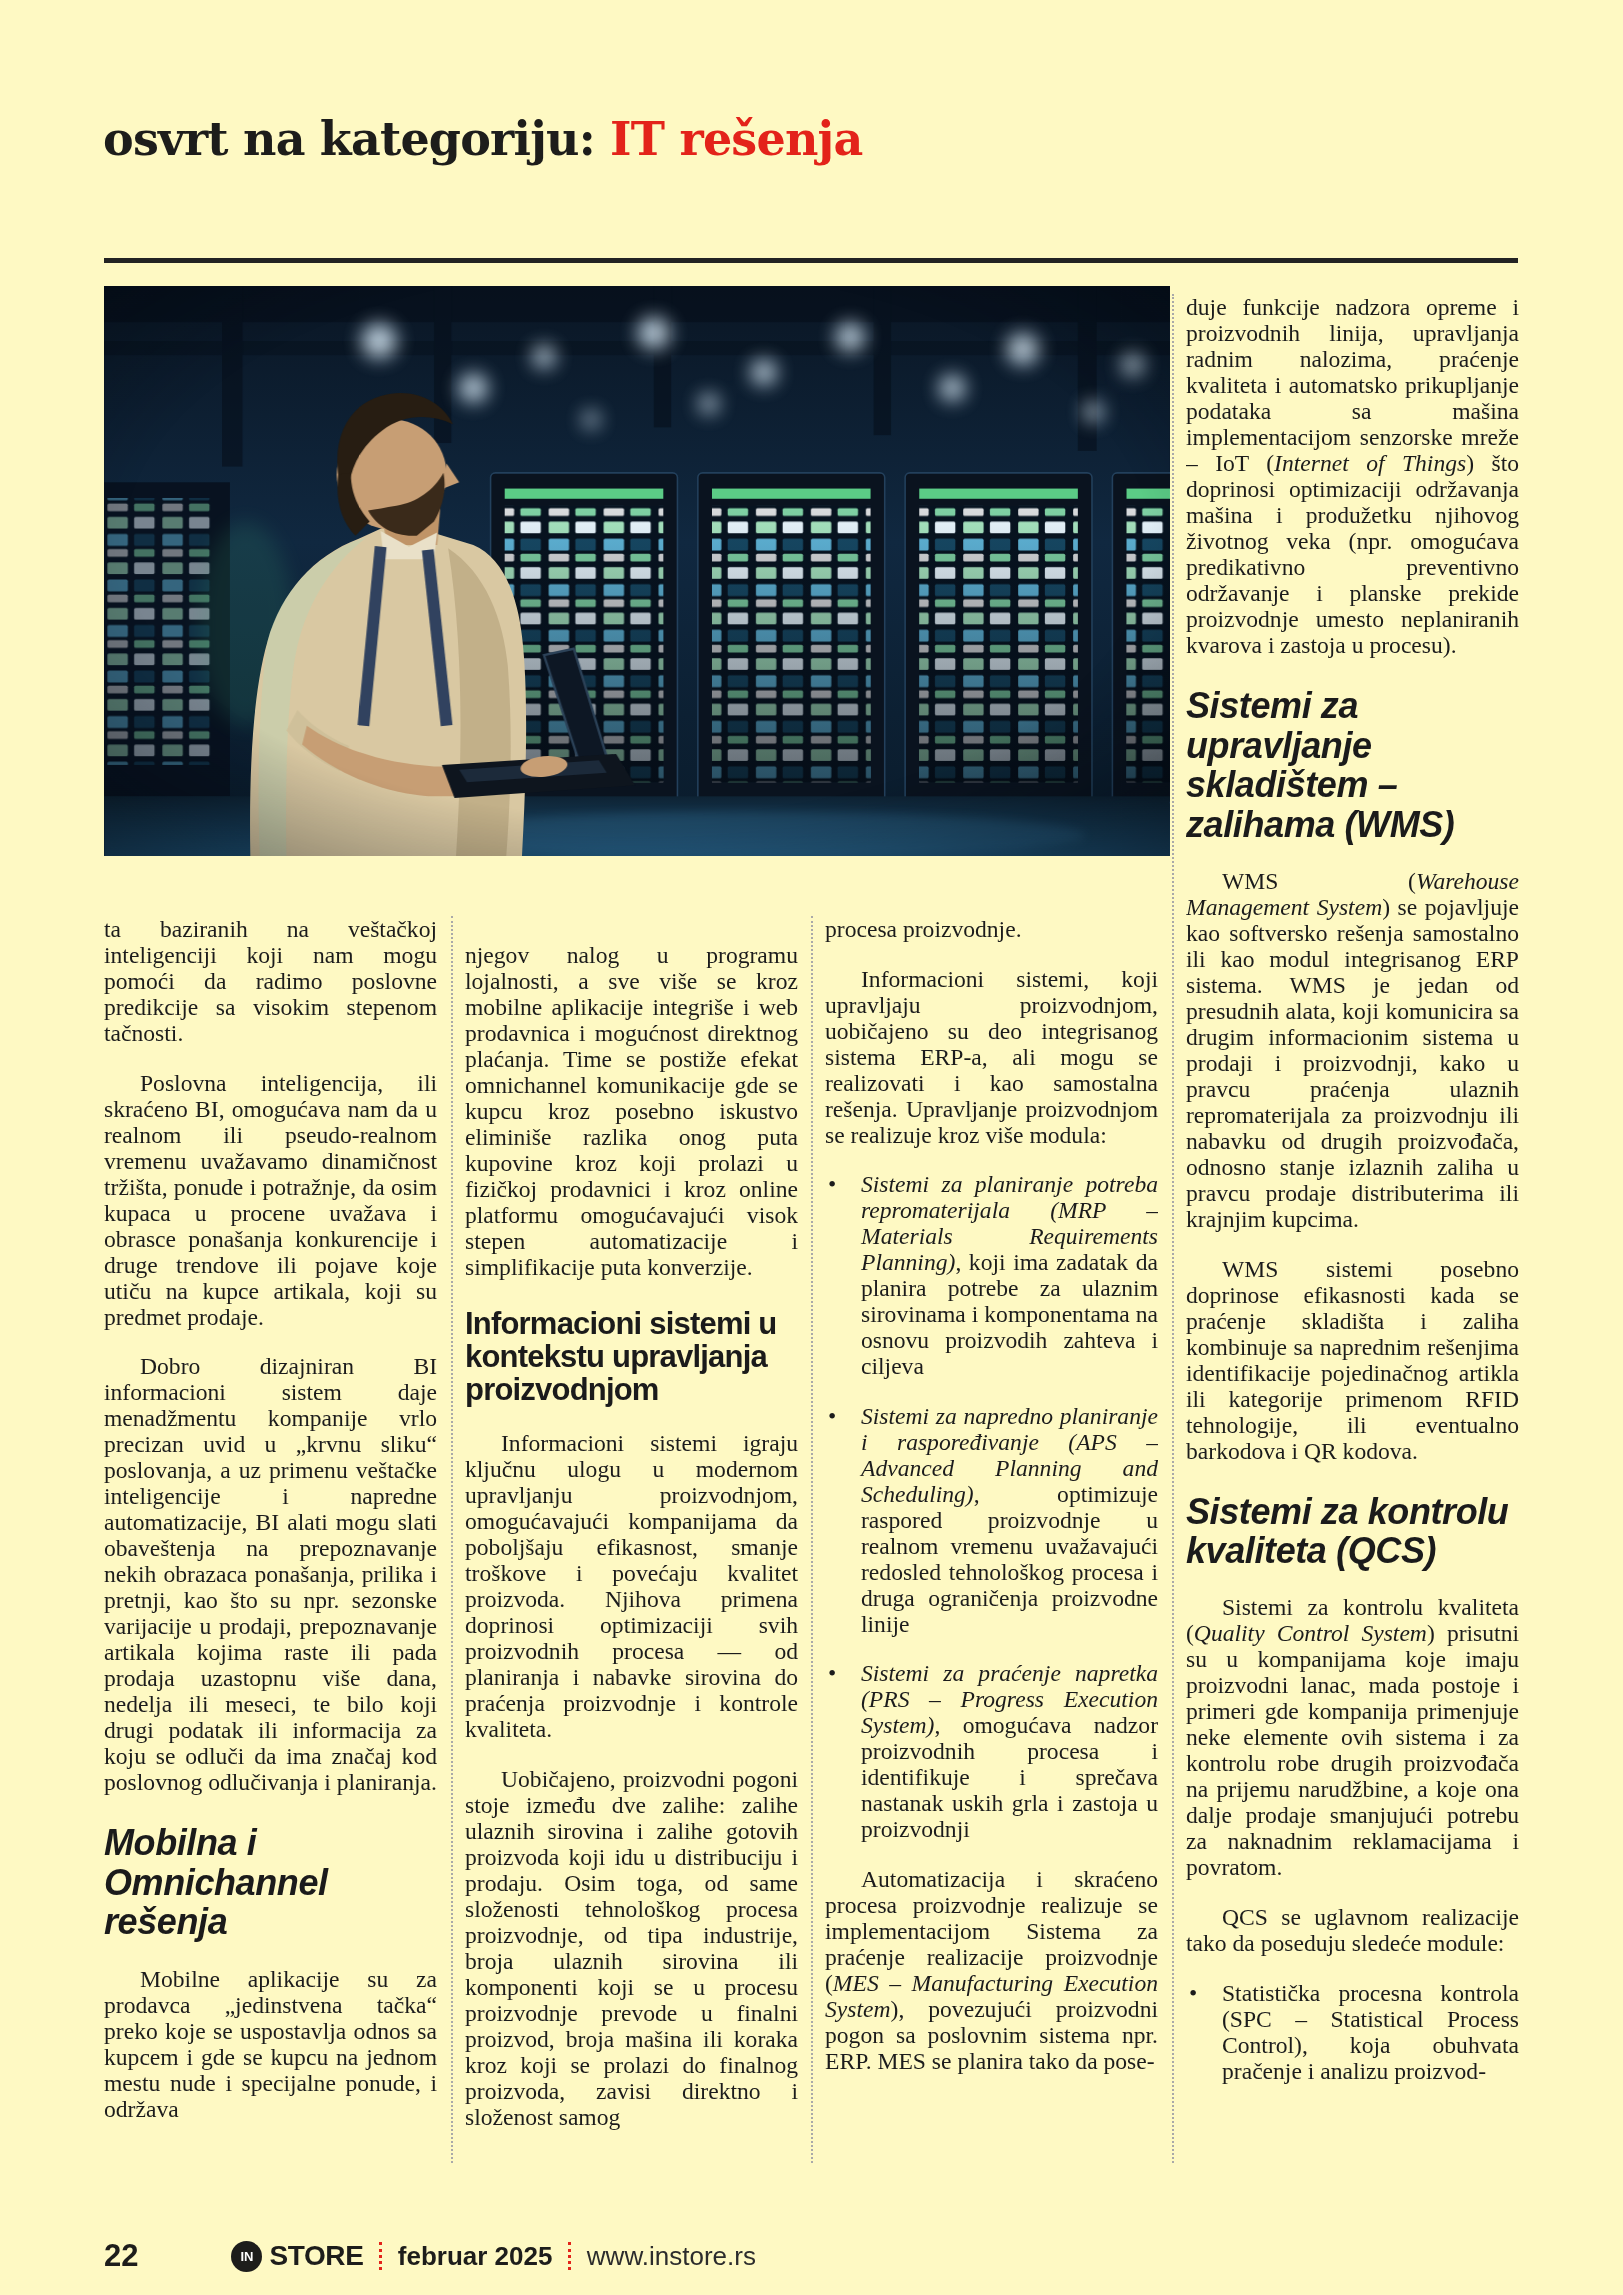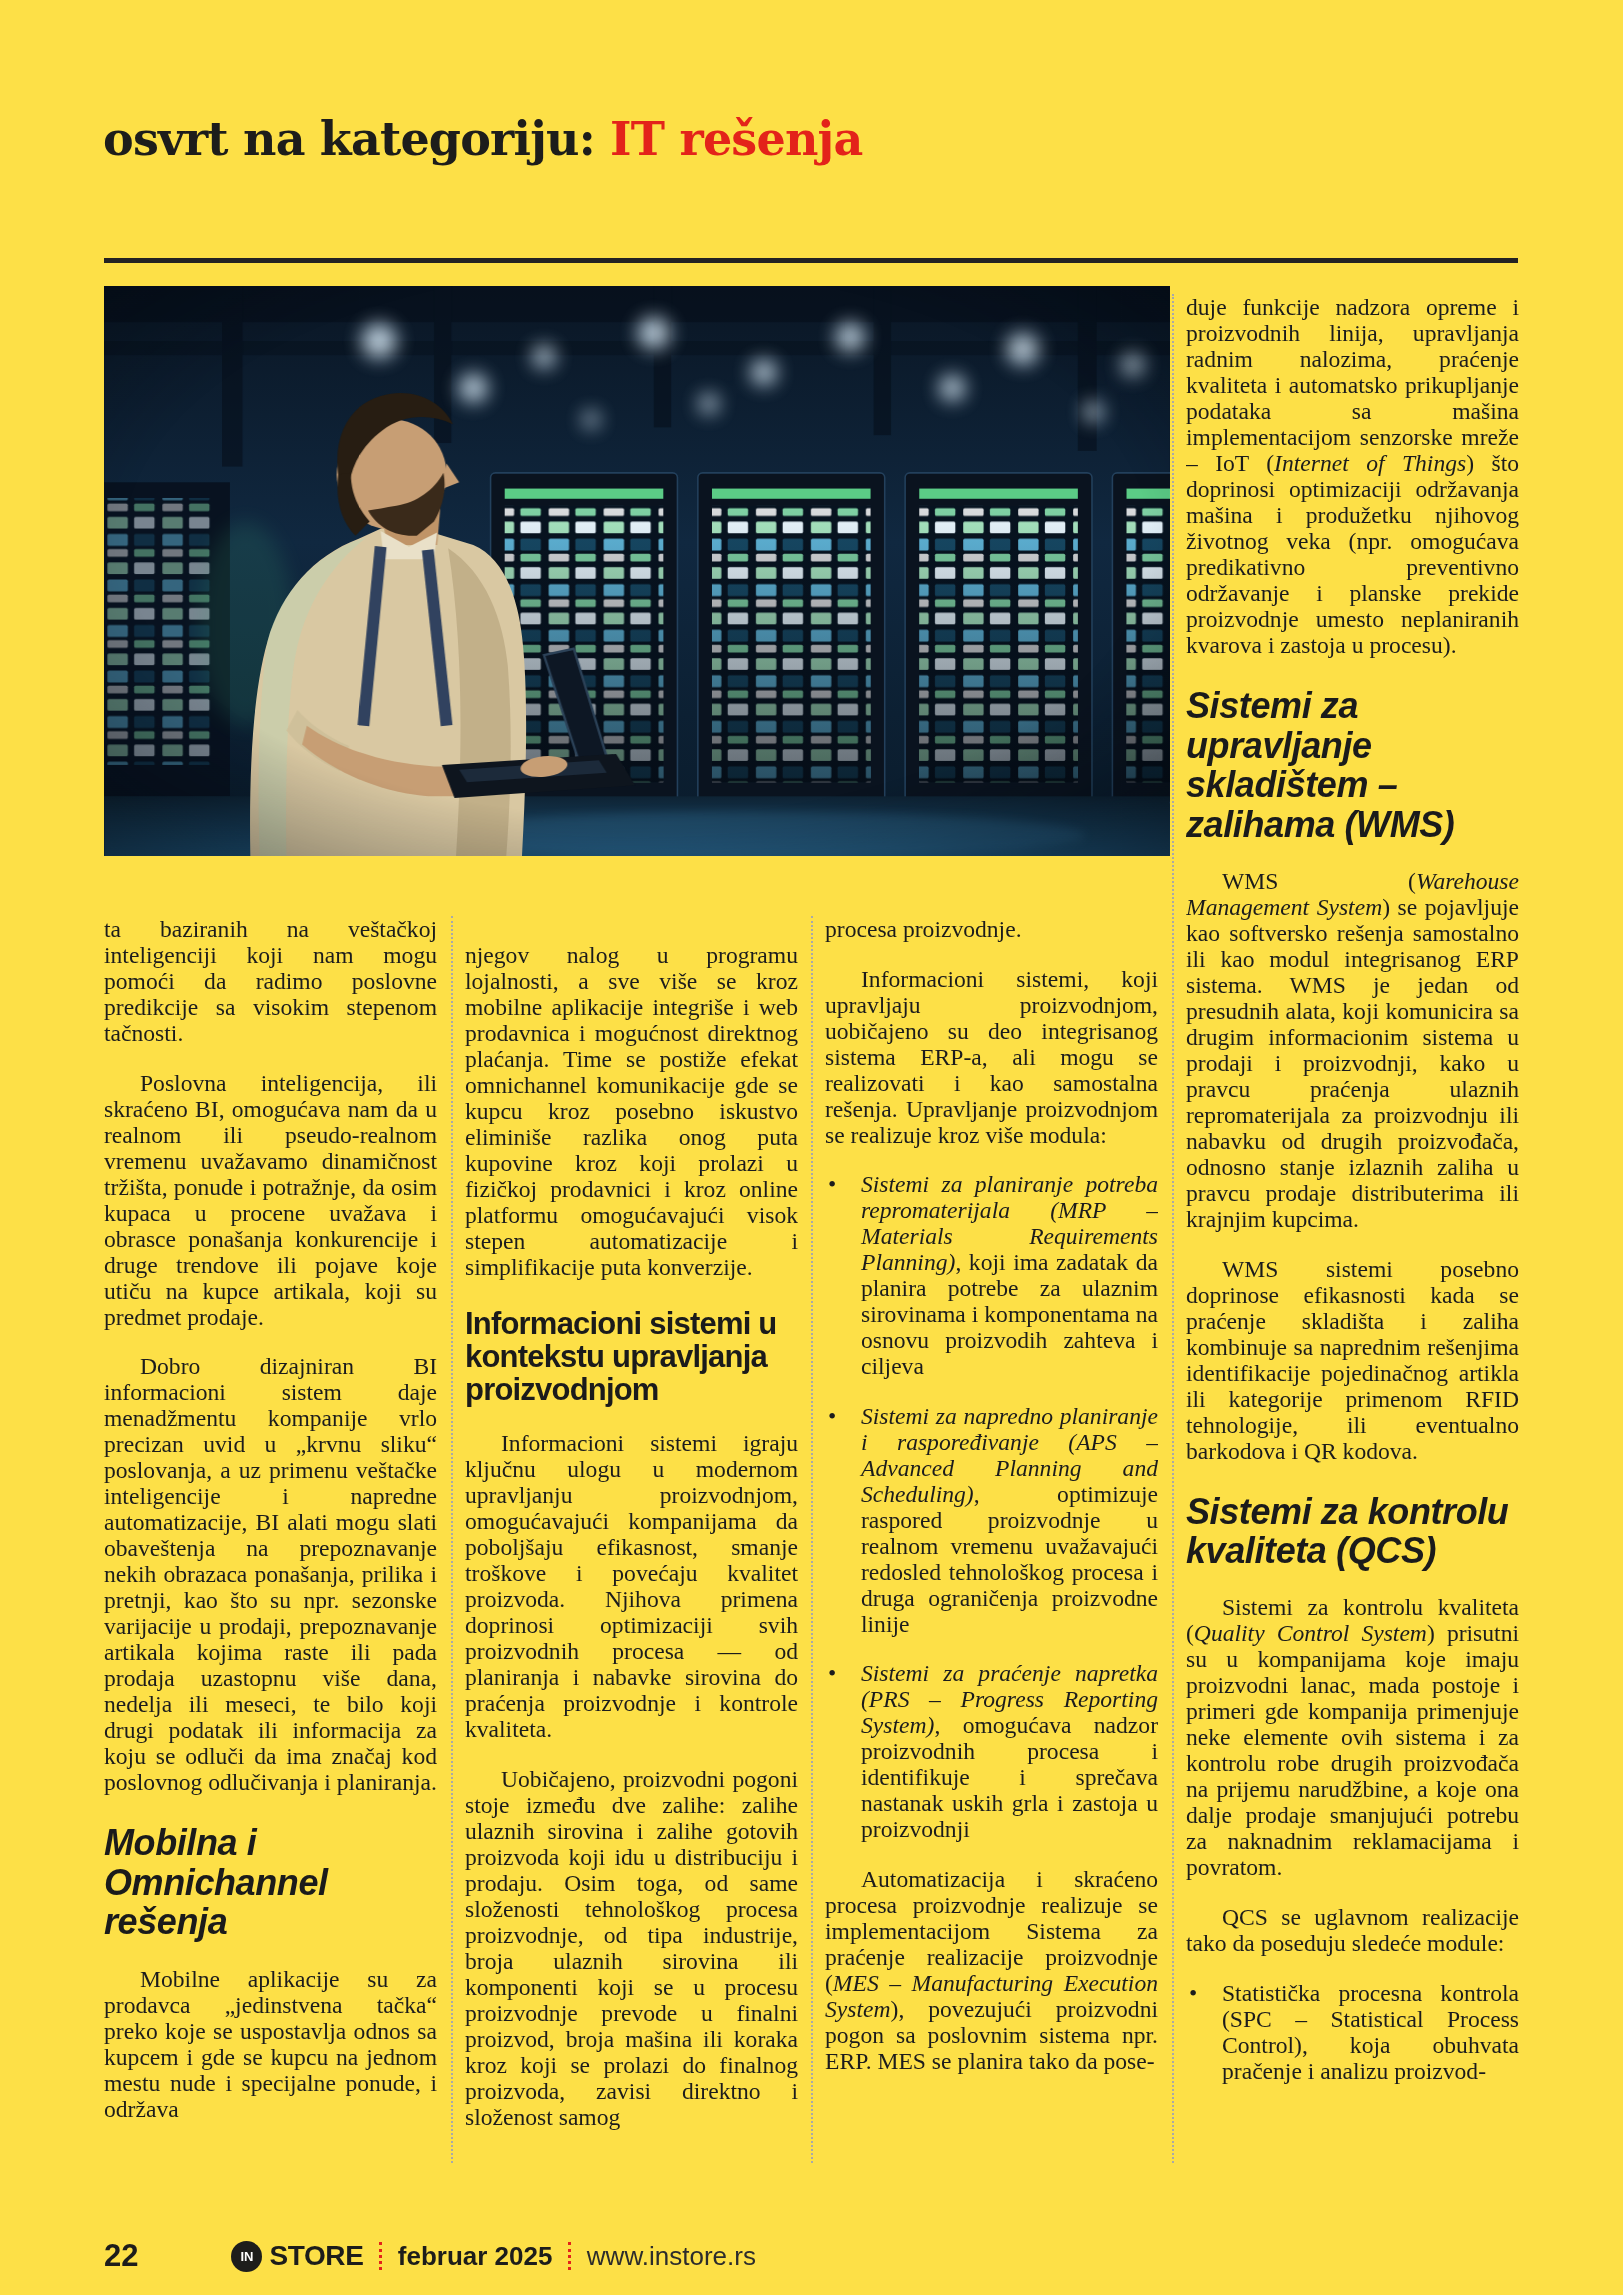--- a/index.html
+++ b/index.html
@@ -1,19 +1,19 @@
 <!DOCTYPE html>
 <html style="font-size:12.6px"><head>
 <meta charset="utf-8">
 <style>
   html,body{margin:0;padding:0;background:#e8e8e8;}
   .page{
     position:relative;
     width:1623px;height:2295px;
-    background:#fde047;
+    background:#fef9c3;
     font-family:"Liberation Serif",serif;
     color:#1e1e1e;
     overflow:hidden;
   }
   
   .kicker{
     position:absolute;left:103px;top:116px;
     font-family:"DejaVu Serif",serif;
     font-weight:700;
     font-size:46px;line-height:1;
@@ -242,21 +242,21 @@
       <div class="para"><span>njegov nalog u programu lojalnosti, a sve više se kroz mobilne aplikacije integriše i web prodavnica i mogućnost direktnog plaćanja. Time se postiže efekat omnichannel komunikacije gde se kupcu kroz posebno iskustvo eliminiše razlika onog puta kupovine kroz koji prolazi u fizičkoj prodavnici i kroz online platformu omogućavajući visok stepen automatizacije i simplifikacije puta konverzije.</span></div>
       <div class="head-h2">Informacioni sistemi u kontekstu upravljanja proizvodnjom</div>
       <div class="para indent"><span>Informacioni sistemi igraju ključnu ulogu u modernom upravljanju proizvodnjom, omogućavajući kompanijama da poboljšaju efikasnost, smanje troškove i povećaju kvalitet proizvoda. Njihova primena doprinosi optimizaciji svih proizvodnih procesa — od planiranja i nabavke sirovina do praćenja proizvodnje i kontrole kvaliteta.</span></div>
       <div class="para indent"><span>Uobičajeno, proizvodni pogoni stoje između dve zalihe: zalihe ulaznih sirovina i zalihe gotovih proizvoda koji idu u distribuciju i prodaju. Osim toga, od same složenosti tehnološkog procesa proizvodnje, od tipa industrije, broja ulaznih sirovina ili komponenti koji se u procesu proizvodnje prevode u finalni proizvod, broja mašina ili koraka kroz koji se prolazi do finalnog proizvoda, zavisi direktno i složenost samog</span></div>
     </div>
   <div class="col col-3">
       <div class="para"><span>procesa proizvodnje.</span></div>
       <div class="para indent"><span>Informacioni sistemi, koji upravljaju proizvodnjom, uobičajeno su deo integrisanog sistema ERP-a, ali mogu se realizovati i kao samostalna rešenja. Upravljanje proizvodnjom se realizuje kroz više modula:</span></div>
       <div class="bullet"><span class="it">Sistemi za planiranje potreba repromaterijala (MRP – Materials Requirements Planning)</span><span>, koji ima zadatak da planira potrebe za ulaznim sirovinama i komponentama na osnovu proizvodih zahteva i ciljeva</span></div>
       <div class="bullet"><span class="it">Sistemi za napredno planiranje i raspoređivanje (APS – Advanced Planning and Scheduling)</span><span>, optimizuje raspored proizvodnje u realnom vremenu uvažavajući redosled tehnološkog procesa i druga ograničenja proizvodne linije</span></div>
-      <div class="bullet"><span class="it">Sistemi za praćenje napretka (PRS – Progress Reporting System)</span><span>, omogućava nadzor proizvodnih procesa i identifikuje i sprečava nastanak uskih grla i zastoja u proizvodnji</span></div>
+      <div class="bullet"><span class="it">Sistemi za praćenje napretka (PRS – Progress Execution System)</span><span>, omogućava nadzor proizvodnih procesa i identifikuje i sprečava nastanak uskih grla i zastoja u proizvodnji</span></div>
       <div class="para indent"><span>Automatizacija i skraćeno procesa proizvodnje realizuje se implementacijom Sistema za praćenje realizacije proizvodnje (</span><span class="it">MES – Manufacturing Execution System</span><span>), povezujući proizvodni pogon sa poslovnim sistema npr. ERP. MES se planira tako da pose-</span></div>
     </div>
   <div class="col col-4">
       <div class="para"><span>duje funkcije nadzora opreme i proizvodnih linija, upravljanja radnim nalozima, praćenje kvaliteta i automatsko prikupljanje podataka sa mašina implementacijom senzorske mreže – IoT (</span><span class="it">Internet of Things</span><span>) što doprinosi optimizaciji održavanja mašina i produžetku njihovog životnog veka (npr. omogućava predikativno preventivno održavanje i planske prekide proizvodnje umesto neplaniranih kvarova i zastoja u procesu).</span></div>
       <div class="head-h3">Sistemi za upravljanje skladištem – zalihama (WMS)</div>
       <div class="para indent"><span>WMS (</span><span class="it">Warehouse Management System</span><span>) se pojavljuje kao softversko rešenja samostalno ili kao modul integrisanog ERP sistema. WMS je jedan od presudnih alata, koji komunicira sa drugim informacionim sistema u prodaji i proizvodnji, kako u pravcu praćenja ulaznih repromaterijala za proizvodnju ili nabavku od drugih proizvođača, odnosno stanje izlaznih zaliha u pravcu prodaje distributerima ili krajnjim kupcima.</span></div>
       <div class="para indent"><span>WMS sistemi posebno doprinose efikasnosti kada se praćenje skladišta i zaliha kombinuje sa naprednim rešenjima identifikacije pojedinačnog artikla ili kategorije primenom RFID tehnologije, ili eventualno barkodova i QR kodova.</span></div>
       <div class="head-h3">Sistemi za kontrolu kvaliteta (QCS)</div>
       <div class="para indent"><span>Sistemi za kontrolu kvaliteta (</span><span class="it">Quality Control System</span><span>) prisutni su u kompanijama koje imaju proizvodni lanac, mada postoje i primeri gde kompanija primenjuje neke elemente ovih sistema i za kontrolu robe drugih proizvođača na prijemu narudžbine, a koje ona dalje prodaje smanjujući potrebu za naknadnim reklamacijama i povratom.</span></div>
       <div class="para indent"><span>QCS se uglavnom realizacije tako da poseduju sledeće module:</span></div>

